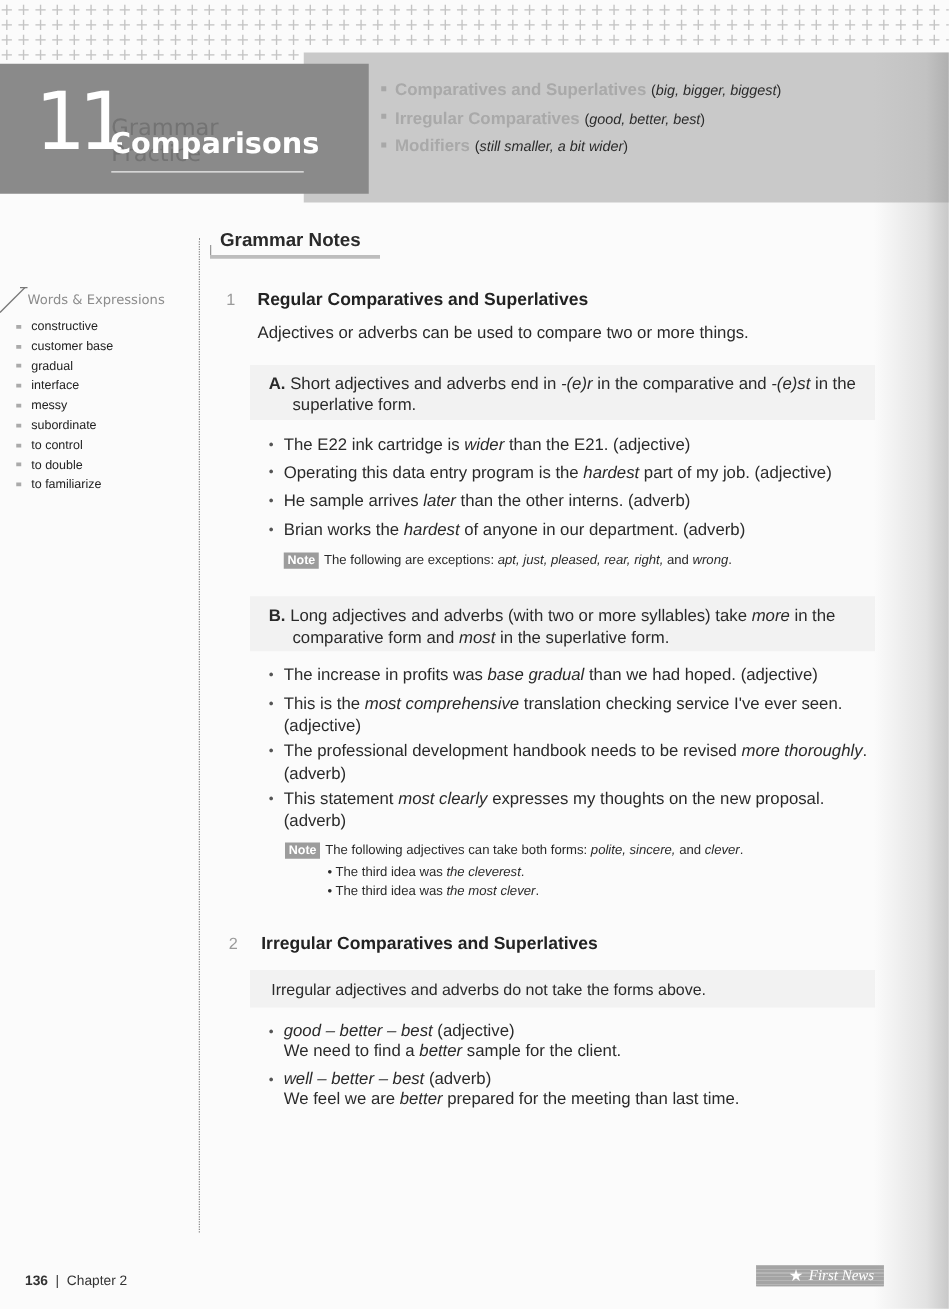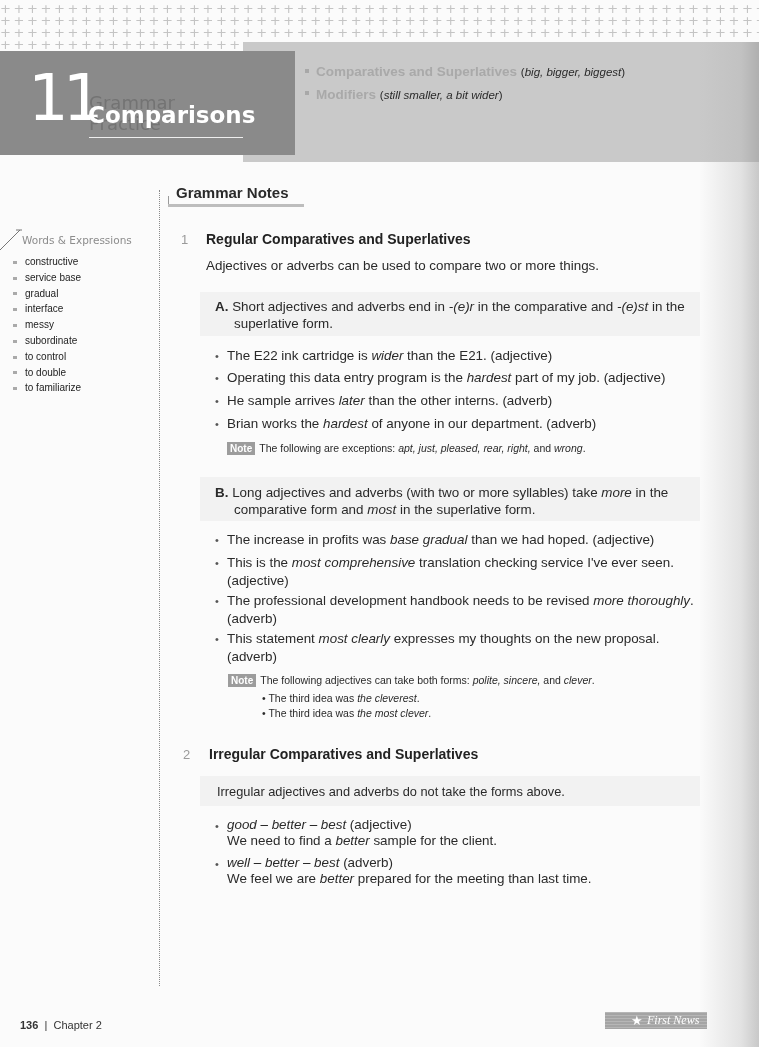--- a/index.html
+++ b/index.html
@@ -87,32 +87,33 @@
 </div>
 
 <div class="header-light"></div>
 <div class="header-dark"></div>
 <div class="chapter-num">11</div>
 <div class="header-sub">Grammar Practice</div>
 <div class="header-title">Comparisons</div>
 
 <div class="topics">
   <div class="topic"><span class="bul"></span><span class="tname">Comparatives and Superlatives</span> <span class="par">(</span><span class="tex">big, bigger, biggest</span><span class="par">)</span></div>
+  <div class="topic"><span class="bul"></span><span class="tname">Irregular Comparatives</span> <span class="par">(</span><span class="tex">good, better, best</span><span class="par">)</span></div>
   <div class="topic"><span class="bul"></span><span class="tname">Modifiers</span> <span class="par">(</span><span class="tex">still smaller, a bit wider</span><span class="par">)</span></div>
 </div>
 
 <div class="sidebar">
   <svg class="sb-slash" viewBox="0 0 30 22">
       <line x1="22" y1="1" x2="2" y2="21" stroke="#777" stroke-width="1"></line>
       <line x1="18" y1="1" x2="24" y2="1" stroke="#777" stroke-width="1"></line>
     </svg>
   <div class="sb-title">Words &amp; Expressions</div>
   <ul class="sb-list">
     <li><span class="sq"></span><span>constructive</span></li>
-    <li><span class="sq"></span><span>service base</span></li>
+    <li><span class="sq"></span><span>customer base</span></li>
     <li><span class="sq"></span><span>gradual</span></li>
     <li><span class="sq"></span><span>interface</span></li>
     <li><span class="sq"></span><span>messy</span></li>
     <li><span class="sq"></span><span>subordinate</span></li>
     <li><span class="sq"></span><span>to control</span></li>
     <li><span class="sq"></span><span>to double</span></li>
     <li><span class="sq"></span><span>to familiarize</span></li>
   </ul>
 </div>
 

